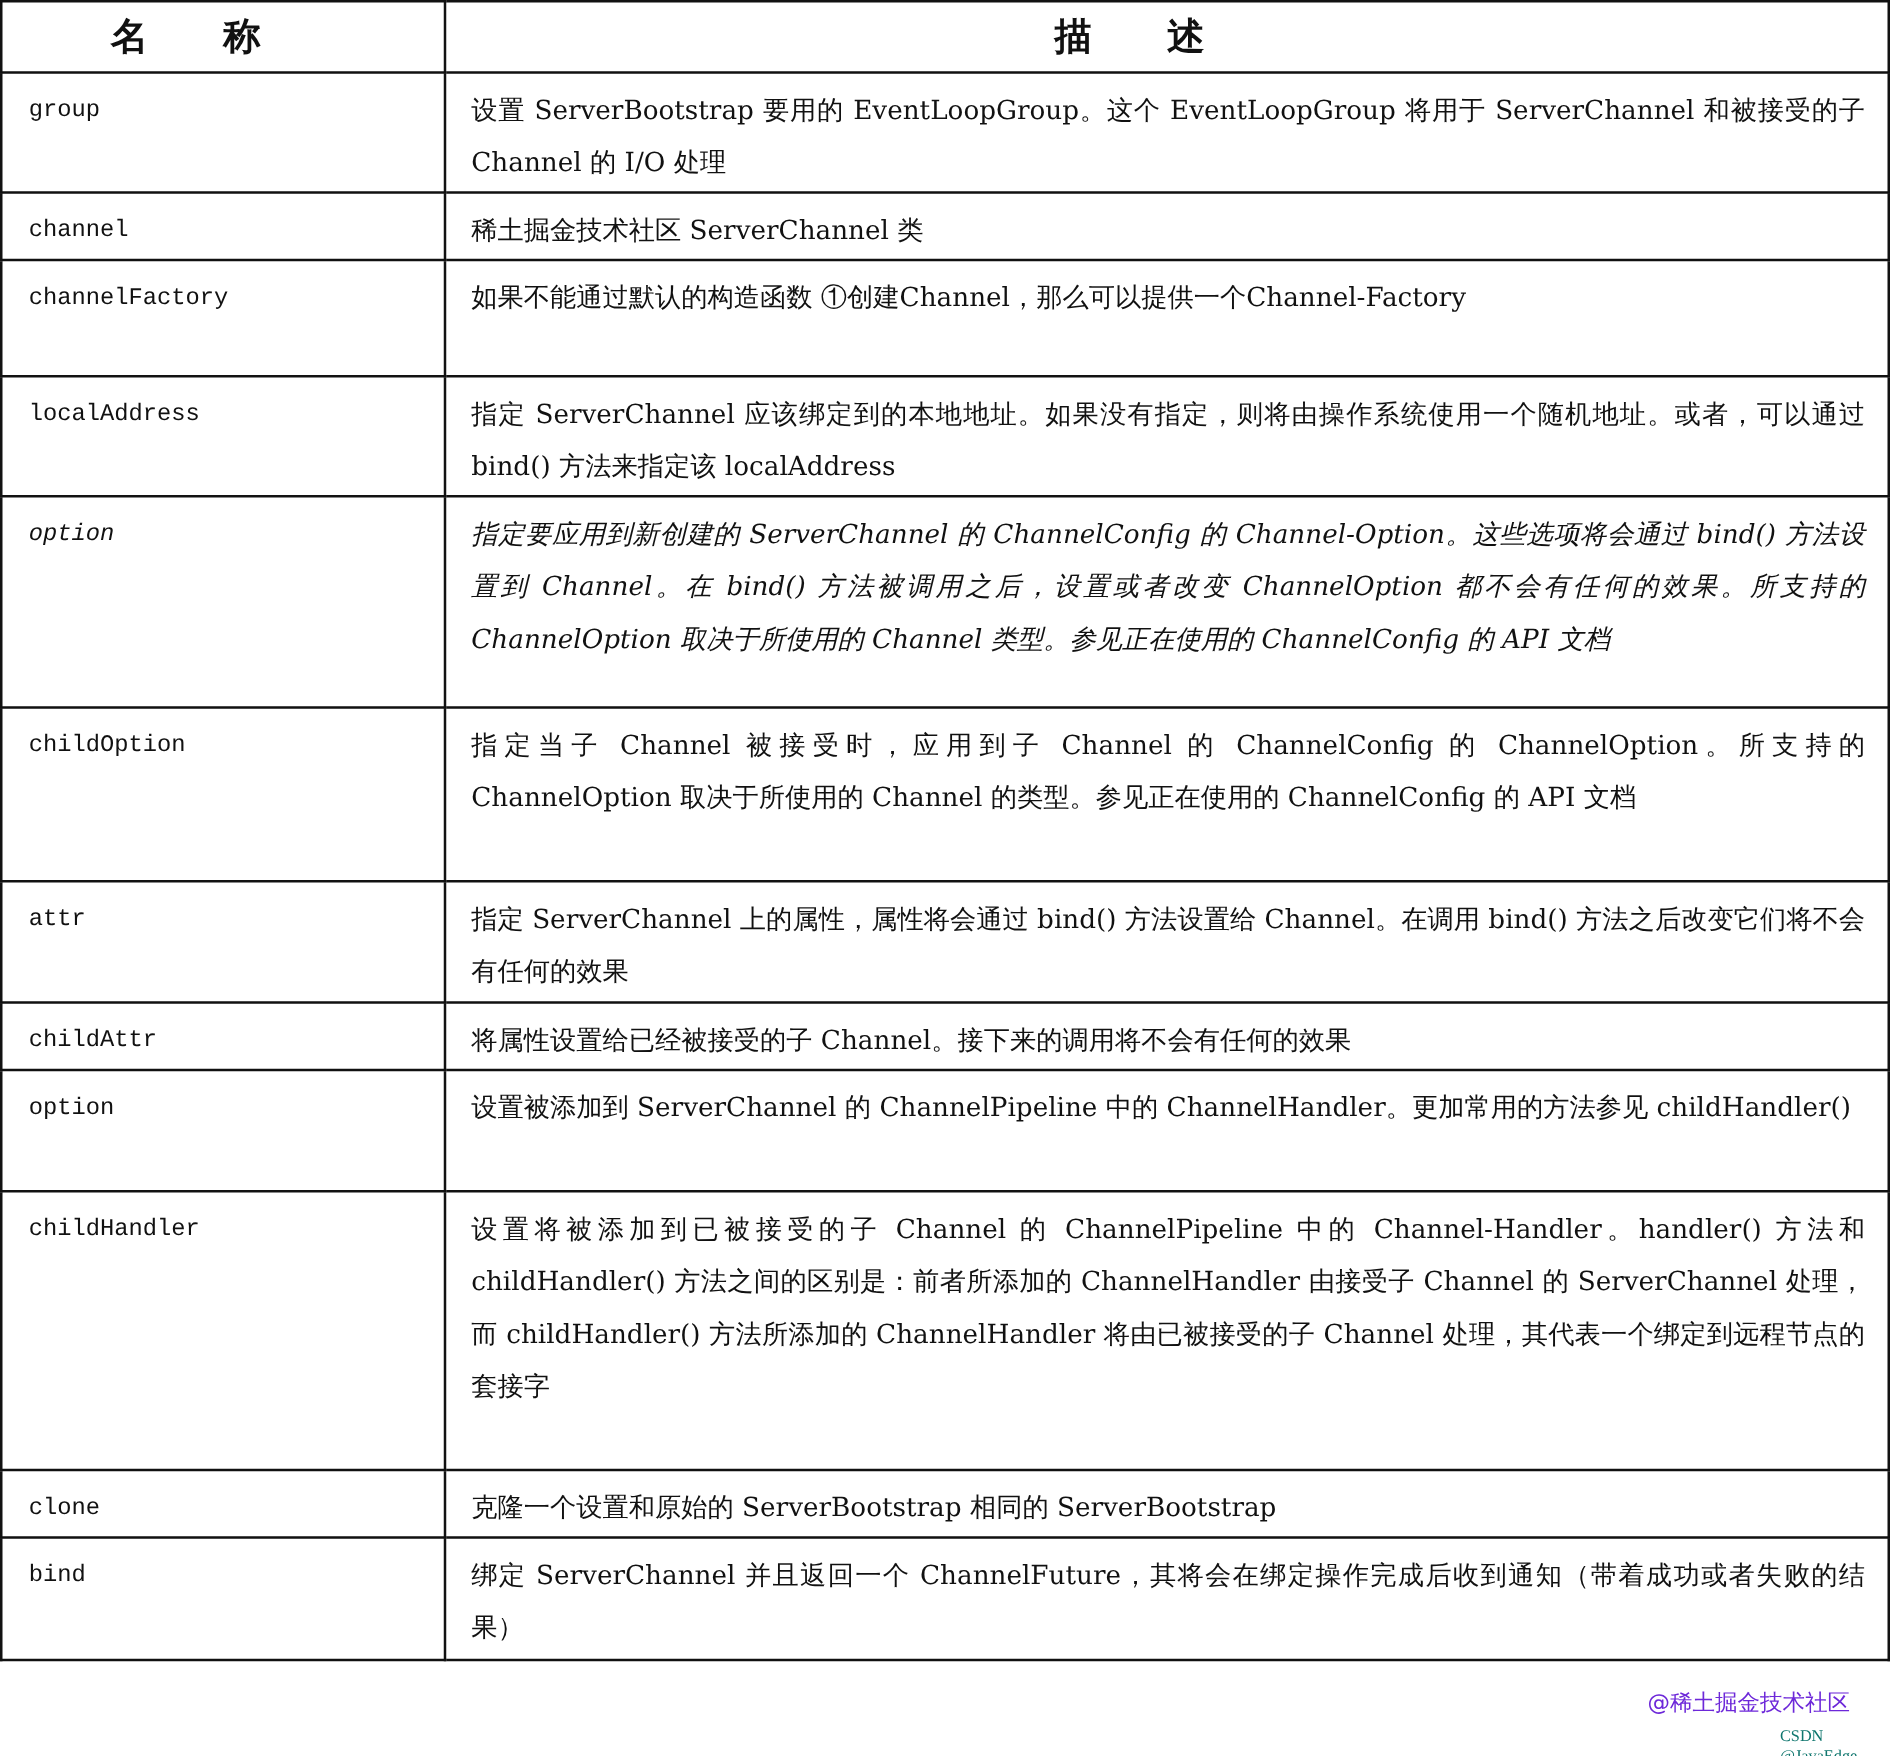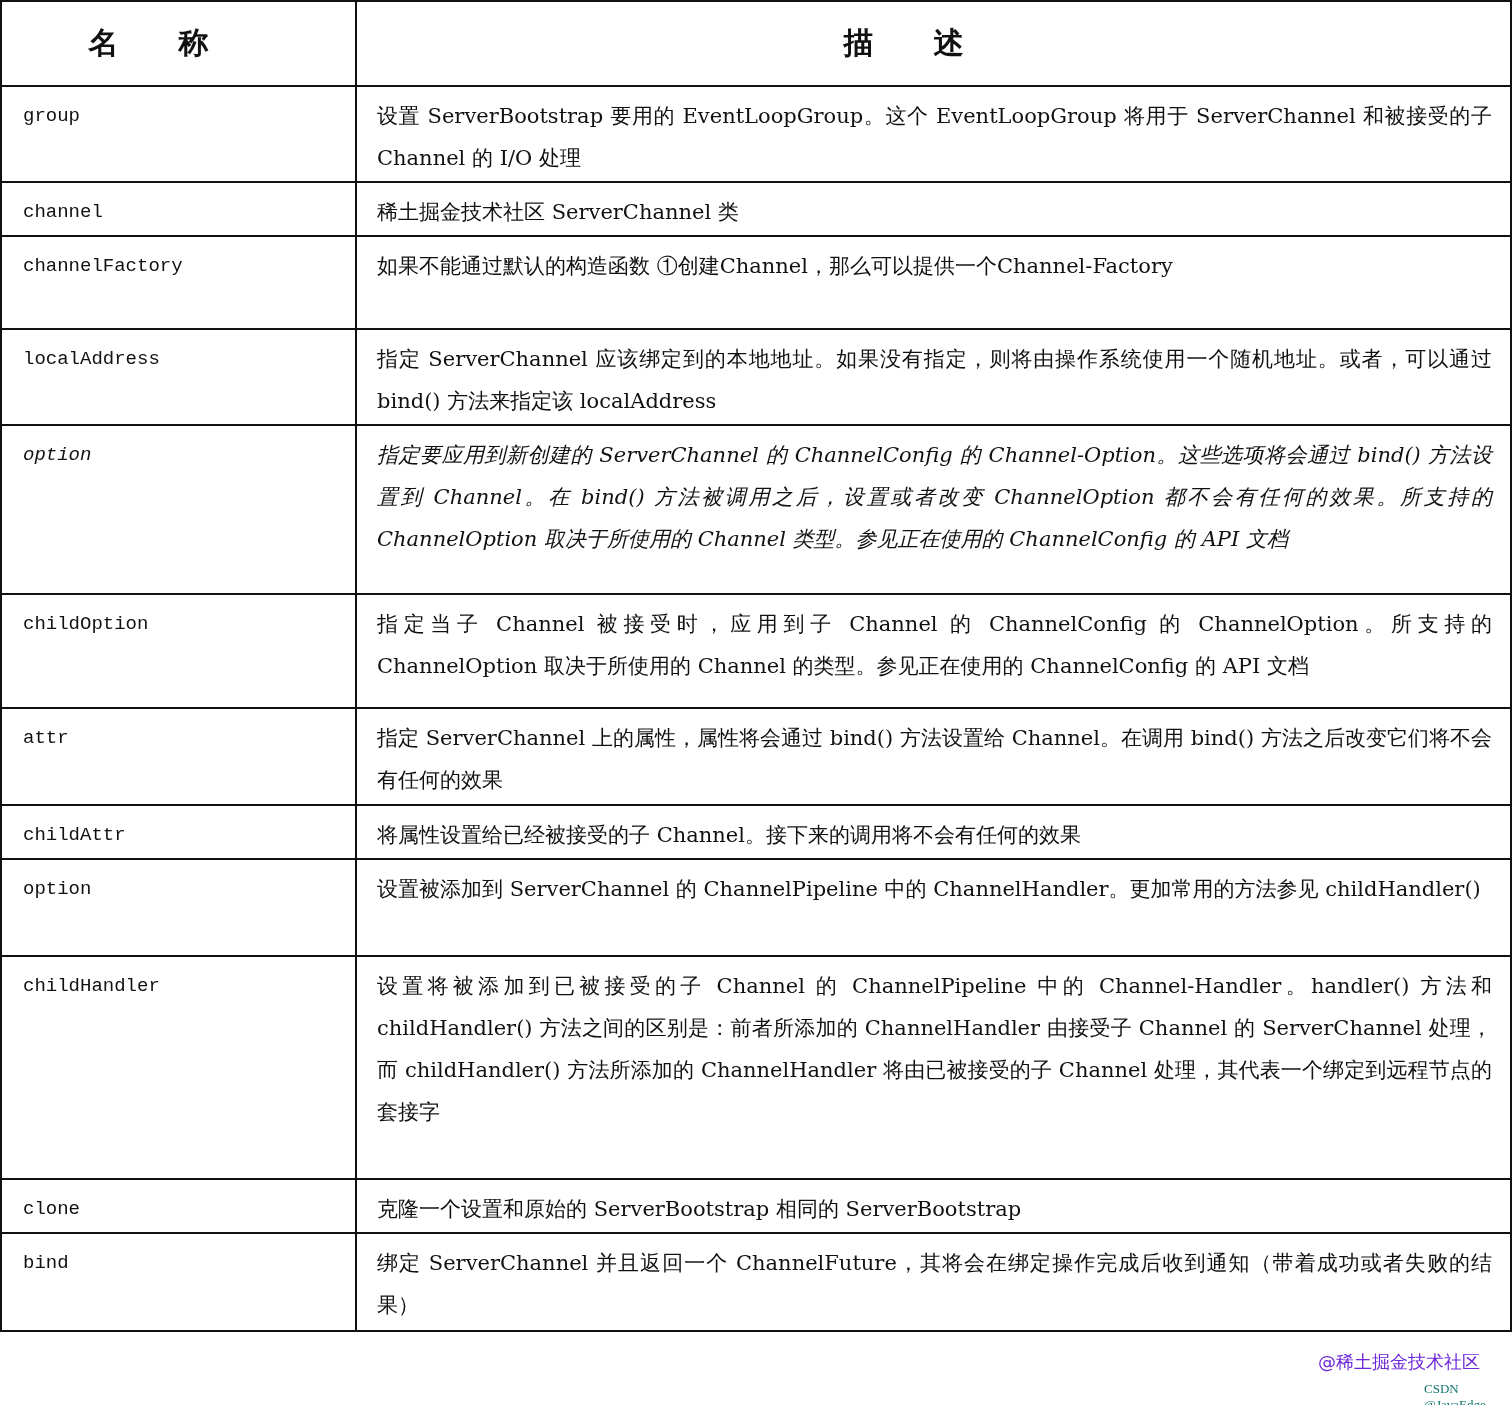--- a/index.html
+++ b/index.html
@@ -1,20 +1,20 @@
 <!DOCTYPE html>
 <html><head>
 <meta charset="utf-8">
 <style>
   html, body { margin:0; padding:0; background:#fff; }
   body { width:1512px; height:1405px; position:relative; overflow:hidden; color:#111;
          font-family:"DejaVu Serif","Liberation Serif",serif; }
   table { border-collapse:collapse; width:1512px; table-layout:fixed; position:absolute; left:0; top:0; }
   col.c1 { width:355px; }
-  th, td { border:2px solid #111; vertical-align:top; padding:14px; }
+  th, td { border:2px solid #111; vertical-align:top; padding:0; }
   tr:first-child th { border-top:2px solid #111; }
   th { height:55px; font-size:30px; font-weight:bold; vertical-align:middle; text-align:center;
        font-family:"DejaVu Sans","Liberation Sans",sans-serif; letter-spacing:60px; }
   td { font-size:21px; line-height:42px; }
   td.name { font-family:"Liberation Mono","DejaVu Sans Mono",monospace; padding:8px 0 0 21px; font-size:19px; }
   td.desc { padding:8px 18px 0 20px; font-family:"DejaVu Serif","Liberation Serif",serif; text-align:justify; }
   .wm1 { position:absolute; left:1318px; top:1350px; color:#6d28d9; font-size:18px;
          font-family:"DejaVu Sans","Liberation Sans",sans-serif; }
   .wm2 { position:absolute; left:1384px; top:1381px; color:#0f766e; font-size:13px;
          font-family:Liberation Serif, serif;margin-left:40px; }
@@ -47,21 +47,21 @@
         <td class="desc">如果不能通过默认的构造函数 ①创建Channel，那么可以提供一个Channel-Factory</td>
       </tr>
       <tr style="height: 96px;">
         <td class="name">localAddress</td>
         <td class="desc">指定 ServerChannel 应该绑定到的本地地址。如果没有指定，则将由操作系统使用一个随机地址。或者，可以通过 bind() 方法来指定该 localAddress</td>
       </tr>
       <tr style="height: 169px; font-style: italic;">
         <td class="name">option</td>
         <td class="desc">指定要应用到新创建的 ServerChannel 的 ChannelConfig 的 Channel-Option。这些选项将会通过 bind() 方法设置到 Channel。在 bind() 方法被调用之后，设置或者改变 ChannelOption 都不会有任何的效果。所支持的 ChannelOption 取决于所使用的 Channel 类型。参见正在使用的 ChannelConfig 的 API 文档</td>
       </tr>
-      <tr style="height: 114px;">
+      <tr style="height: 139px;">
         <td class="name">childOption</td>
         <td class="desc">指定当子 Channel 被接受时，应用到子 Channel 的 ChannelConfig 的 ChannelOption。所支持的 ChannelOption 取决于所使用的 Channel 的类型。参见正在使用的 ChannelConfig 的 API 文档</td>
       </tr>
       <tr style="height: 97px;">
         <td class="name">attr</td>
         <td class="desc">指定 ServerChannel 上的属性，属性将会通过 bind() 方法设置给 Channel。在调用 bind() 方法之后改变它们将不会有任何的效果</td>
       </tr>
       <tr style="height: 54px;">
         <td class="name">childAttr</td>
         <td class="desc">将属性设置给已经被接受的子 Channel。接下来的调用将不会有任何的效果</td>

